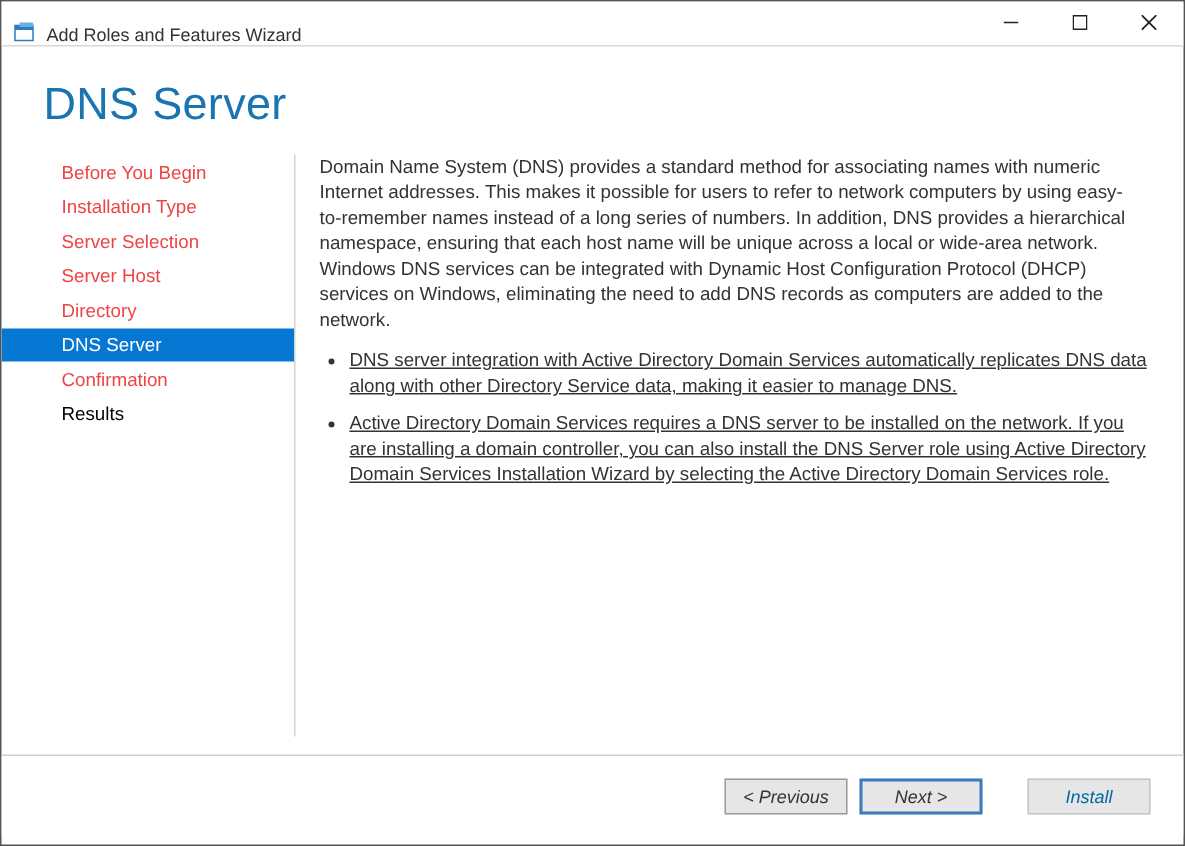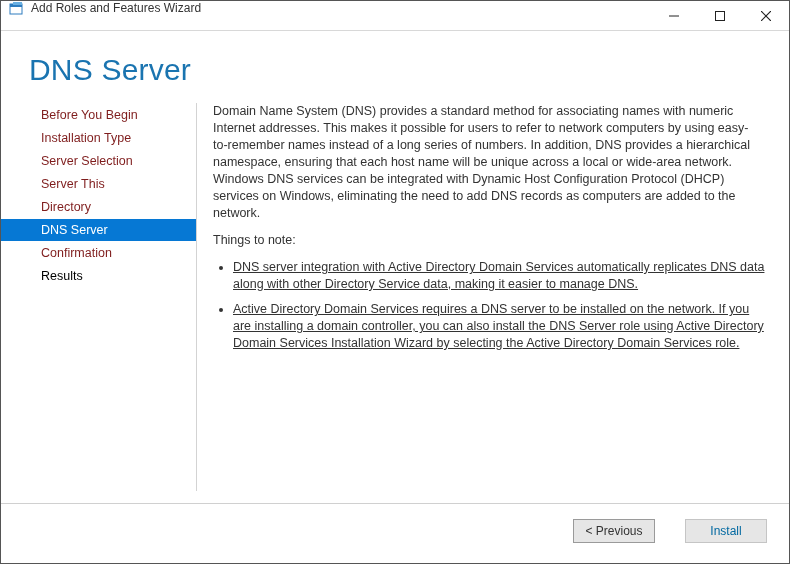--- a/index.html
+++ b/index.html
@@ -8,21 +8,21 @@
     font-family: "Segoe UI", Arial, sans-serif;
     background: #fff;
     width: 790px;
     height: 564px;
     overflow: hidden;
     border: 1px solid #555;
   }
   .titlebar {
     height: 30px;
     display: flex;
-    align-items: flex-start;
+    align-items: flex-end;
     padding-left: 8px;
     background: #fff;
     border-bottom: 1px solid #d8d8d8;
     font-size: 12px;
     color: #333;
   }
   .titlebar .app-icon {
     width: 16px; height: 16px;
     margin-right: 6px;
     display: inline-flex;
@@ -59,21 +59,21 @@
     display: flex;
     padding: 0 0 0 0;
     height: 410px;
   }
   .sidebar {
     width: 195px;
     padding: 10px 0 0 0;
   }
   .nav-item {
     font-size: 12.5px;
-    color: #7f1d1d;
+    color: #ef4444;
     padding: 4px 12px 4px 40px;
     margin: 1px 0;
     cursor: pointer;
   }
   .nav-item.selected {
     background: #0678d4;
     color: #fff;
   }
   .nav-item.disabled {
     color: #000000;
@@ -108,20 +108,21 @@
   .btn {
     min-width: 82px;
     height: 24px;
     margin-left: 8px;
     font-size: 12px;
     background: #e6e6e6;
     border: 1px solid #9a9a9a;
     display: inline-flex;
     align-items: center; justify-content: center;
     color: #333;
+    font-style: italic;
   }
   .btn.group-left { margin-left: 0; }
   .btn.default { border: 1px solid #3a7abd; box-shadow: inset 0 0 0 1px #3a7abd; }
   .btn.disabled { color: #0369a1; border-color:#c5c5c5; }
   .btn-gap { width: 22px; }
 </style>
 </head>
 <body>
 
 <div class="titlebar">
@@ -154,34 +155,34 @@
 
 <div class="header">
   <div class="page-title">DNS Server</div>
 </div>
 
 <div class="content">
   <div class="sidebar">
     <div class="nav-item">Before You Begin</div>
     <div class="nav-item">Installation Type</div>
     <div class="nav-item">Server Selection</div>
-    <div class="nav-item">Server This</div>
+    <div class="nav-item">Server Host</div>
     <div class="nav-item">Directory</div>
     <div class="nav-item selected">DNS Server</div>
     <div class="nav-item">Confirmation</div>
     <div class="nav-item disabled">Results</div>
   </div>
   <div class="vrule"></div>
   <div class="main">
     <p>Domain Name System (DNS) provides a standard method for associating names with numeric Internet addresses. This makes it possible for users to refer to network computers by using easy-to-remember names instead of a long series of numbers. In addition, DNS provides a hierarchical namespace, ensuring that each host name will be unique across a local or wide-area network. Windows DNS services can be integrated with Dynamic Host Configuration Protocol (DHCP) services on Windows, eliminating the need to add DNS records as computers are added to the network.</p>
-    <p class="things">Things to note:</p>
     <ul class="bullets">
       <li>DNS server integration with Active Directory Domain Services automatically replicates DNS data along with other Directory Service data, making it easier to manage DNS.</li>
       <li>Active Directory Domain Services requires a DNS server to be installed on the network. If you are installing a domain controller, you can also install the DNS Server role using Active Directory Domain Services Installation Wizard by selecting the Active Directory Domain Services role.</li>
     </ul>
   </div>
 </div>
 
 <div class="footer">
   <button class="btn group-left">&lt; Previous</button>
+  <button class="btn default">Next &gt;</button>
   <span class="btn-gap"></span>
   <button class="btn disabled">Install</button>
 </div>
 
 </body></html>

